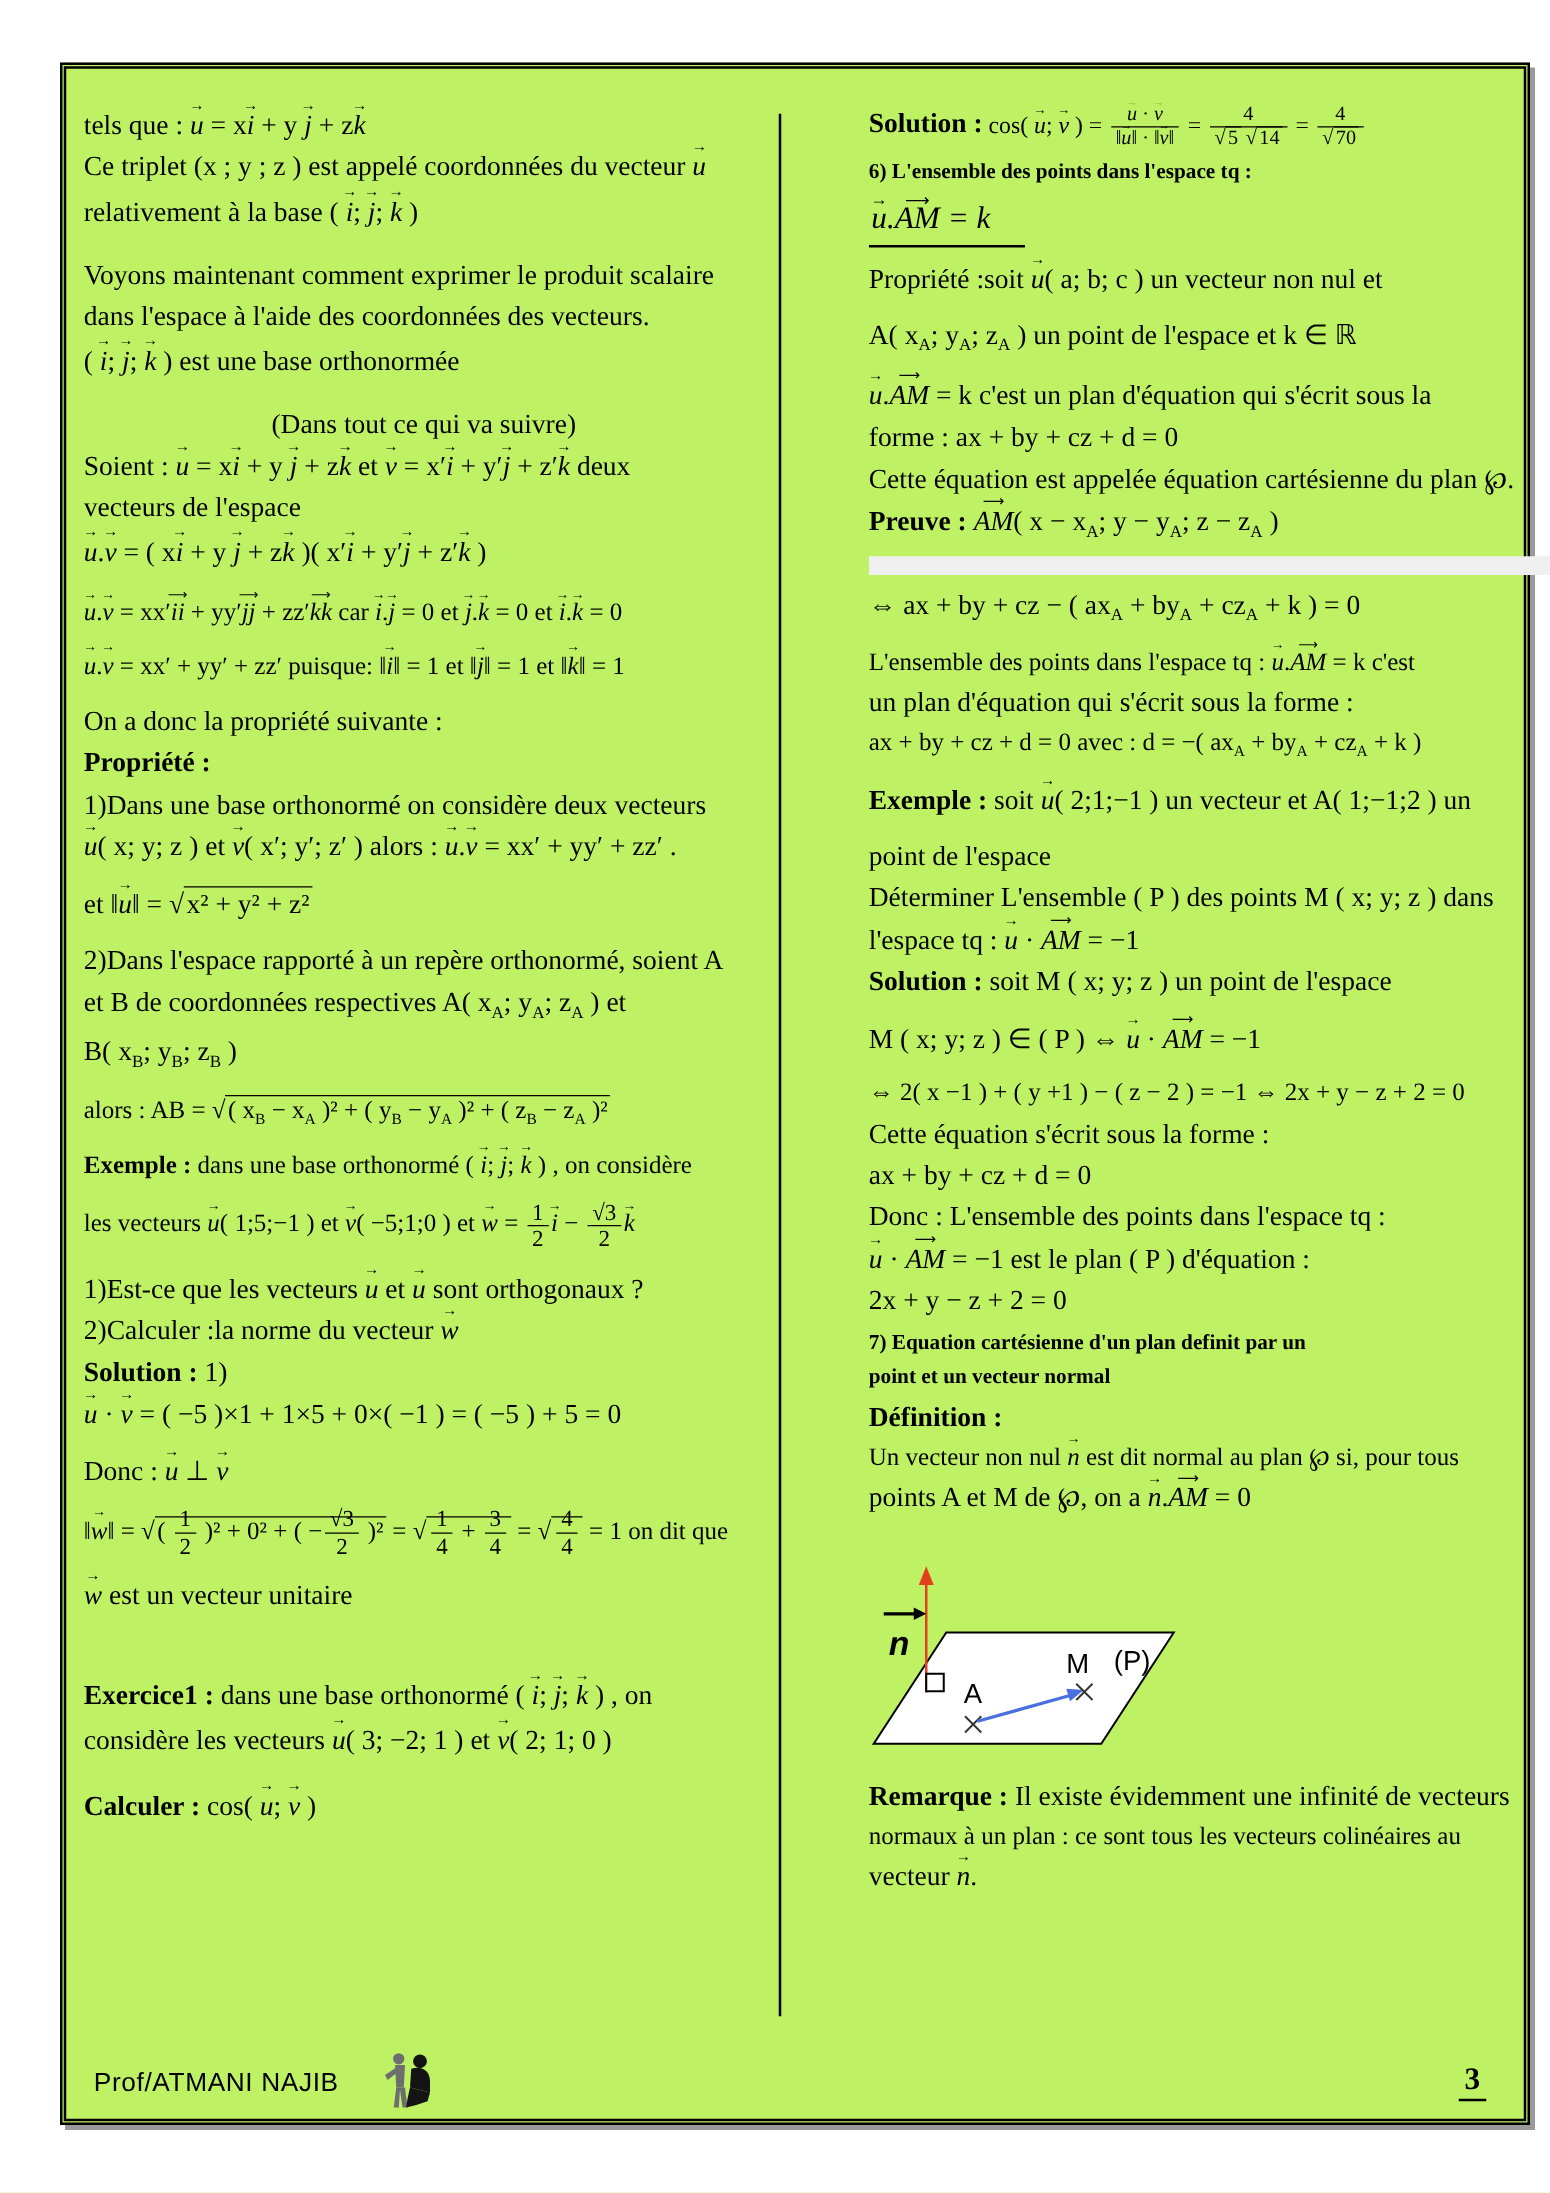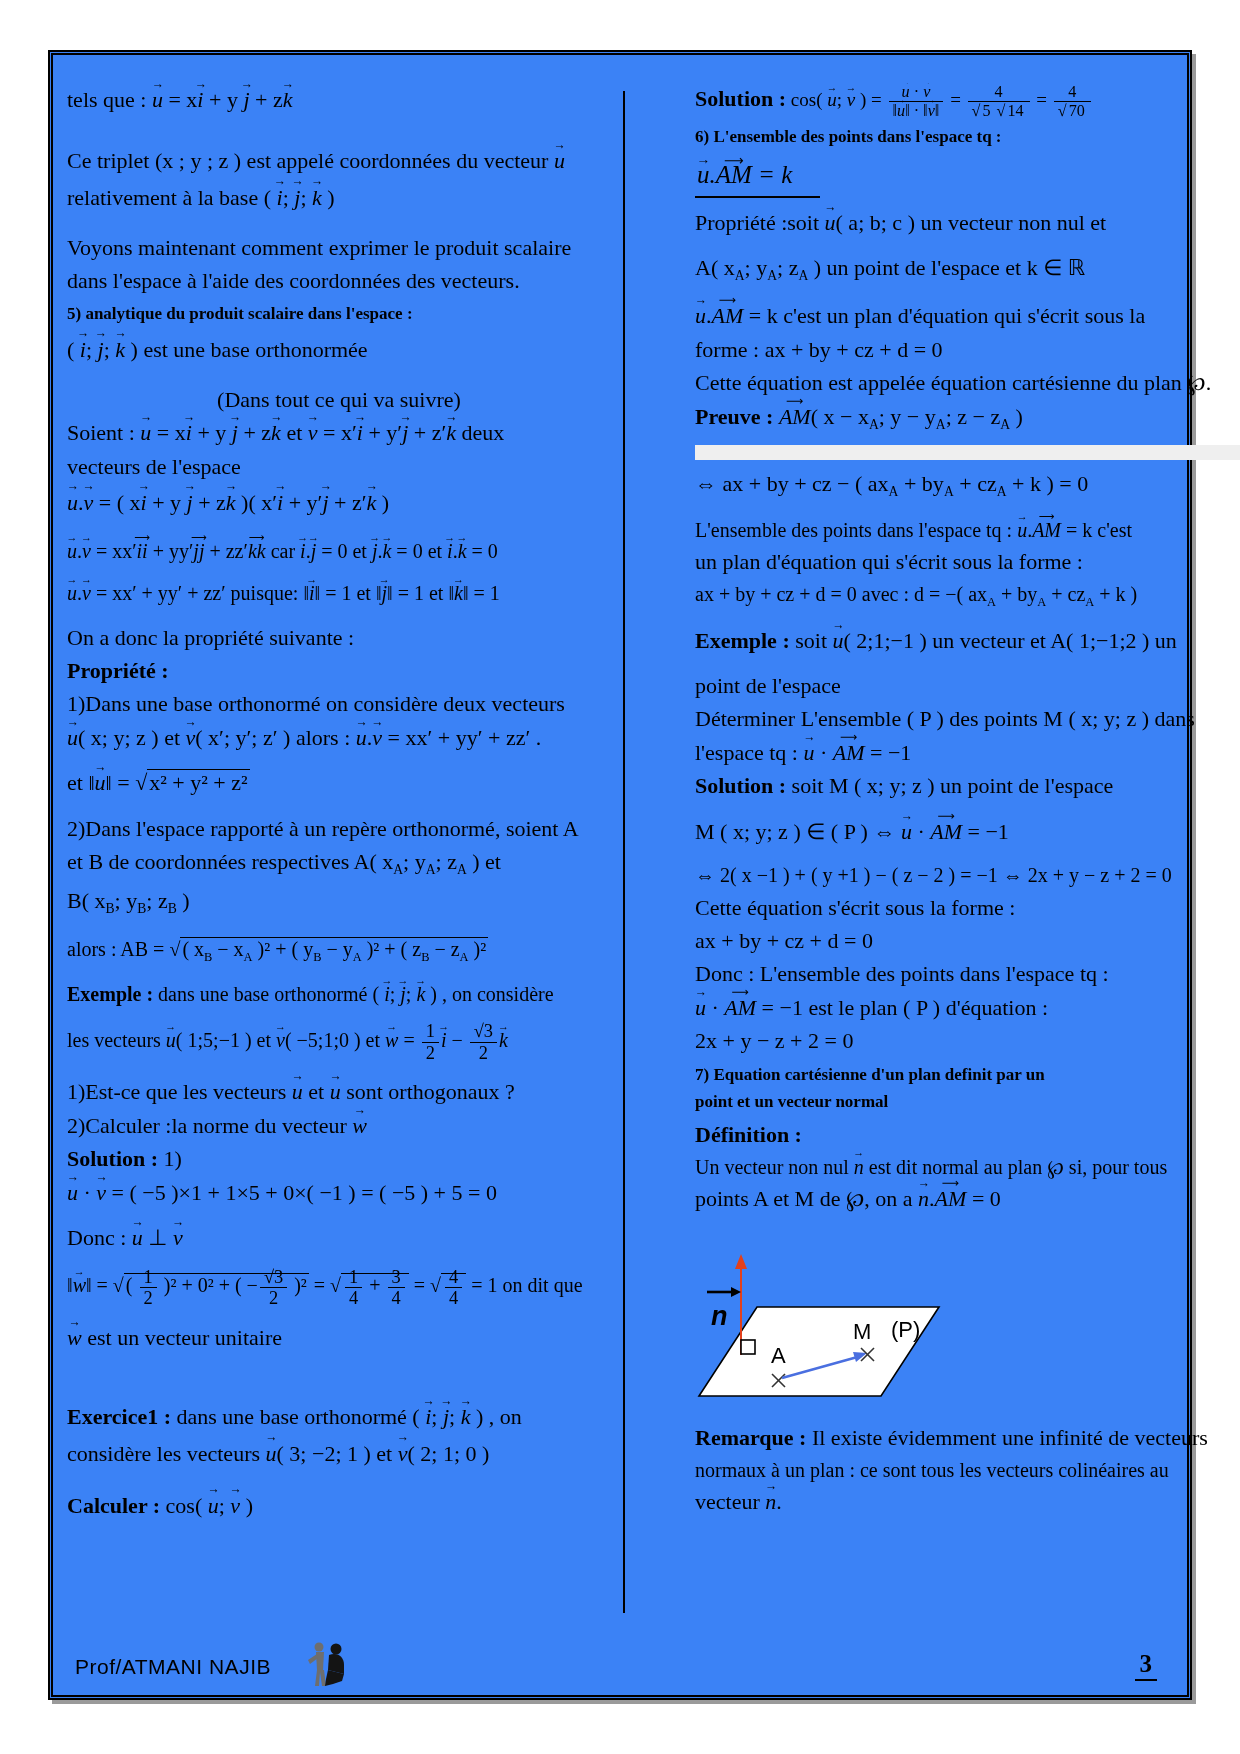--- a/index.html
+++ b/index.html
@@ -1,30 +1,30 @@
 <!DOCTYPE html>
 <html><head>
 <meta charset="utf-8">
 <style>
   html,body{margin:0;padding:0;background:#fff;}
   body{width:1240px;height:1754px;position:relative;font-family:"Liberation Serif",serif;color:#000;}
   .frame{position:absolute;left:48px;top:50px;width:1134px;height:1640px;border:5px double #000;
-         box-shadow:4px 4px 0 #9a9a9a;background:#3b82f6;}
+         box-shadow:4px 4px 0 #9a9a9a;background:#bef264;padding-left:32px;}
   .divider{position:absolute;left:570px;top:36px;width:2px;height:1522px;background:#000;}
   .col{position:absolute;top:28px;overflow:hidden;}
   .col.left{left:14px;width:544px;}
   .col.right{left:616px;width:548px;margin-left:26px;}
   .line{font-size:22px;line-height:1.52;white-space:nowrap;}
   .tall{line-height:1.85;}
   .c{text-align:center;}
   .b{font-weight:bold;}
   .small{font-size:20px;}
   .sol{font-size:19px;line-height:1.3;}
   .mt1{margin-top:12px;}
-  .mt2{margin-top:28px;}
+  .mt2{}
   .mt3{margin-top:46px;}
   .h1{font-size:17px;font-weight:bold;line-height:1.45;margin:5px 0 3px;white-space:nowrap;}
   .heq{font-size:25px;font-style:italic;display:inline-block;border-bottom:2px solid #000;
        padding:6px 28px 7px 2px;margin:2px 0 8px;}
   .vec{display:inline-block;position:relative;font-style:italic;}
   .vec::before{content:"→";position:absolute;left:50%;top:-0.66em;transform:translateX(-50%);
                font-size:0.55em;font-style:normal;letter-spacing:0;}
   .vec.w::before{content:"⟶";}
   sub{font-size:0.62em;}
   .rad{border-top:1.5px solid #000;padding:0 2px;}
@@ -45,21 +45,20 @@
 
 <div class="frame">
   <div class="divider"></div>
 
   <div class="col left">
     <div class="line"><span>tels que :  <span class="vec">u</span> = x<span class="vec">i</span> + y <span class="vec">j</span> + z<span class="vec">k</span></span></div>
     <div class="line mt2"><span>Ce triplet (x ; y ; z ) est appelé coordonnées du vecteur <span class="vec">u</span></span></div>
     <div class="line tall"><span>relativement à la base ( <span class="vec">i</span>; <span class="vec">j</span>; <span class="vec">k</span> )</span></div>
     <div class="line mt1"><span>Voyons maintenant comment exprimer le produit scalaire</span></div>
     <div class="line"><span>dans l'espace à l'aide des coordonnées des vecteurs.</span></div>
-    <div class="h1">5) analytique du produit scalaire dans l'espace :</div>
     <div class="line tall"><span>( <span class="vec">i</span>; <span class="vec">j</span>; <span class="vec">k</span> )  est une base orthonormée</span></div>
     <div class="line c mt1"><span>(Dans tout ce qui va suivre)</span></div>
     <div class="line"><span>Soient : <span class="vec">u</span> = x<span class="vec">i</span> + y <span class="vec">j</span> + z<span class="vec">k</span>  et  <span class="vec">v</span> = x′<span class="vec">i</span> + y′<span class="vec">j</span> + z′<span class="vec">k</span>  deux</span></div>
     <div class="line"><span>vecteurs de l'espace</span></div>
     <div class="line tall"><span><span class="vec">u</span>.<span class="vec">v</span> = ( x<span class="vec">i</span> + y <span class="vec">j</span> + z<span class="vec">k</span> )( x′<span class="vec">i</span> + y′<span class="vec">j</span> + z′<span class="vec">k</span> )</span></div>
     <div class="line small mt1"><span><span class="vec">u</span>.<span class="vec">v</span> = xx′<span class="vec w">ii</span> + yy′<span class="vec w">jj</span> + zz′<span class="vec w">kk</span> car <span class="vec">i</span>.<span class="vec">j</span> = 0 et <span class="vec">j</span>.<span class="vec">k</span> = 0 et <span class="vec">i</span>.<span class="vec">k</span> = 0</span></div>
     <div class="line small mt1"><span><span class="vec">u</span>.<span class="vec">v</span> = xx′ + yy′ + zz′ puisque: ‖<span class="vec">i</span>‖ = 1 et ‖<span class="vec">j</span>‖ = 1  et  ‖<span class="vec">k</span>‖ = 1</span></div>
     <div class="line mt1"><span>On a donc la propriété suivante :</span></div>
     <div class="line b"><span>Propriété :</span></div>
     <div class="line"><span>1)Dans une base orthonormé on considère deux vecteurs</span></div>

